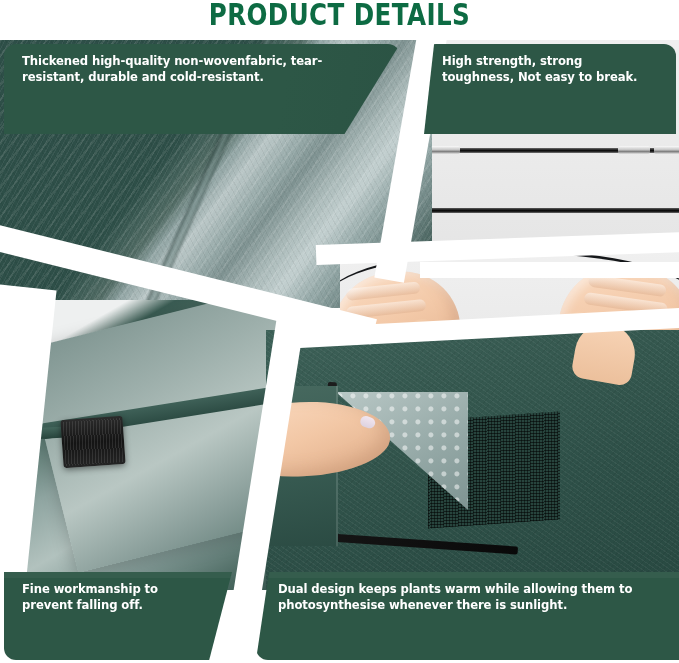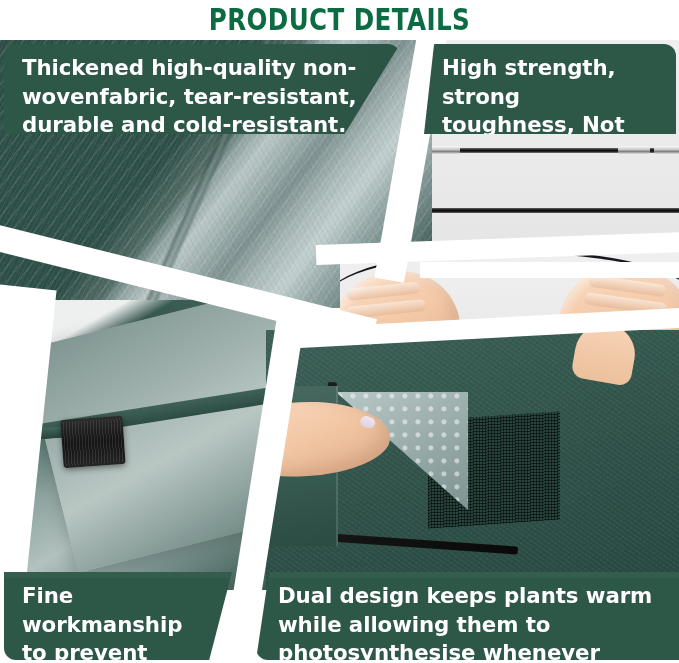--- a/index.html
+++ b/index.html
@@ -10,21 +10,21 @@
   #canvas{
     position:relative;
     width:679px;height:663px;
     background:#ffffff;
     overflow:hidden;
   }
 
   
   .title-bar{
     position:absolute;left:0;top:0;width:679px;height:40px;
-    display:flex;align-items:center;justify-content:center;
+    display:flex;align-items:flex-start;justify-content:center;
     background:#ffffff;z-index:40;
   }
   .title-text{
     font-family:"DejaVu Sans", sans-serif;
     font-weight:700;
     font-size:30px;
     letter-spacing:0.5px;
     color:#0d6b43;
     transform:scaleX(0.82);
     transform-origin:center;
@@ -194,21 +194,21 @@
   .d-br-top{left:280px;top:318px;width:420px;height:20px;transform:rotate(-3deg);}
   .d-left-edge{left:-30px;top:286px;width:70px;height:320px;transform:rotate(6deg);}
 
   
   .cap{
     position:absolute;z-index:30;
     background:#2d5746;
     color:#ffffff;
     font-family:"DejaVu Sans", sans-serif;
     font-weight:700;
-    font-size:22px;
+    font-size:12px;
     line-height:1.30;
     letter-spacing:-0.1px;
     padding:10px 14px 10px 18px;
     box-sizing:border-box;
     overflow:hidden;
   }
   .cap .txt{display:block;transform:scaleX(0.97);transform-origin:left center;}
 
   .cap-tl{
     left:4px;top:44px;width:396px;height:90px;

